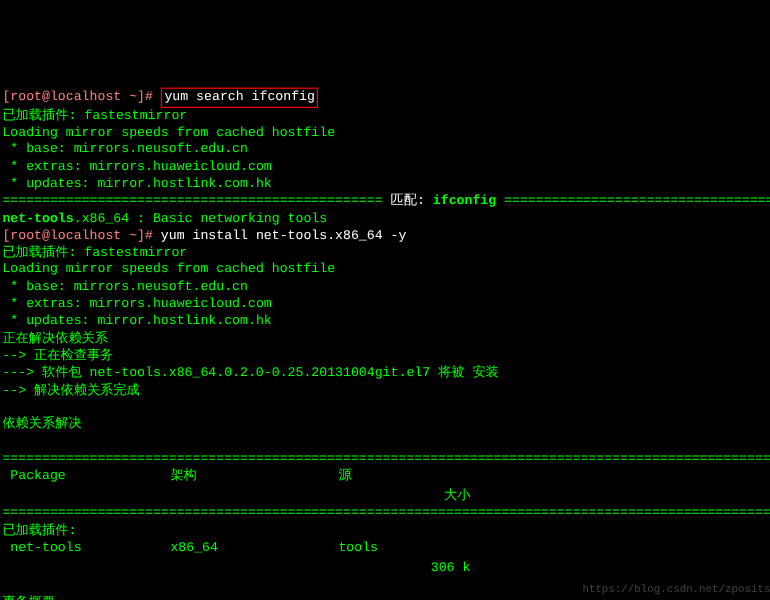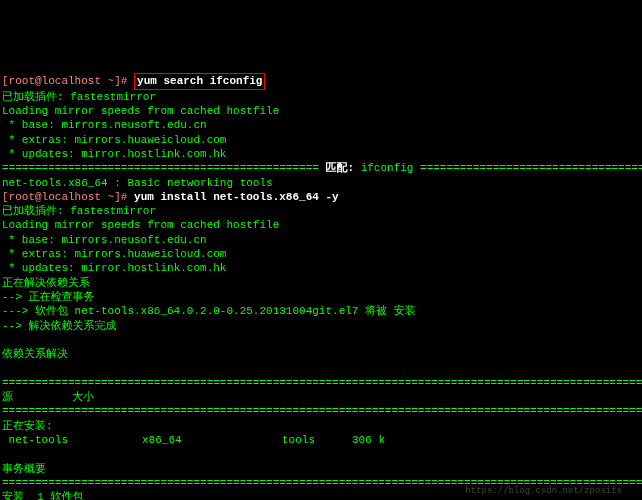--- a/index.html
+++ b/index.html
@@ -14,30 +14,30 @@
     height: 500px;
     overflow: hidden;
     white-space: pre;
   }
   .prompt { color: #ff8080; text-align: right; }
   .highlight-box {
     border: 1px solid #ff0000;
     padding: 0 2px;
     display: inline-block;
   }
-  .white-text { color: #ffffff; font-weight: bold; }
-  .bright-green { color: #00ff00; font-weight: normal; margin-top: 15px; }
+  .white-text { color: #ffffff; }
+  .bright-green { color: #00ff00; font-weight: bold; margin-top: 15px; }
   .sep-line { letter-spacing: 0; }
   .table-row { display: flex; }
   .col-pkg { width: 140px; }
   .col-arch { width: 140px; }
   .col-ver { width: 260px; }
   .col-repo { width: 70px; }
-  .col-size { width: 40px; text-align: left; }
-  .watermark { position: absolute; bottom: 2px; right: 20px; color: #444; font-size: 9px; }
+  .col-size { width: 40px; text-align: right; margin-top: 17px; }
+  .watermark { position: absolute; bottom: 2px; right: 0; color: #444; font-size: 9px; }
 </style>
 </head>
 <body>
 
 
 
 <div>
 <span class="prompt">[root@localhost ~]# </span><span class="highlight-box"><span class="white-text">yum search ifconfig</span></span>
 <span>已加载插件: fastestmirror</span>
 <span>Loading mirror speeds from cached hostfile</span>
@@ -53,22 +53,22 @@
 <span> * extras: mirrors.huaweicloud.com</span>
 <span> * updates: mirror.hostlink.com.hk</span>
 <span>正在解决依赖关系</span>
 <span>--&gt; 正在检查事务</span>
 <span>---&gt; 软件包 net-tools.x86_64.0.2.0-0.25.20131004git.el7 将被 安装</span>
 <span>--&gt; 解决依赖关系完成</span>
 
 <span>依赖关系解决</span>
 
 <span>=======================================================================================================</span>
-<div class="table-row"><span class="col-repo">源</span><span class="col-size">大小</span></div><span>=======================================================================================================</span>
-<span>正在安装:</span>
+<div class="table-row"><span class="col-pkg"> Package</span><span class="col-arch">架构</span><span class="col-repo">源</span><span class="col-size">大小</span></div><span>=======================================================================================================</span>
+<span>已加载插件:</span>
 <div class="table-row"><span class="col-pkg"> net-tools</span><span class="col-arch">x86_64</span><span class="col-repo">tools</span><span class="col-size">306 k</span></div>
 <span>事务概要</span>
 <span>=======================================================================================================</span>
 <span>安装  1 软件包</span>
 
 
 
 
 
 

